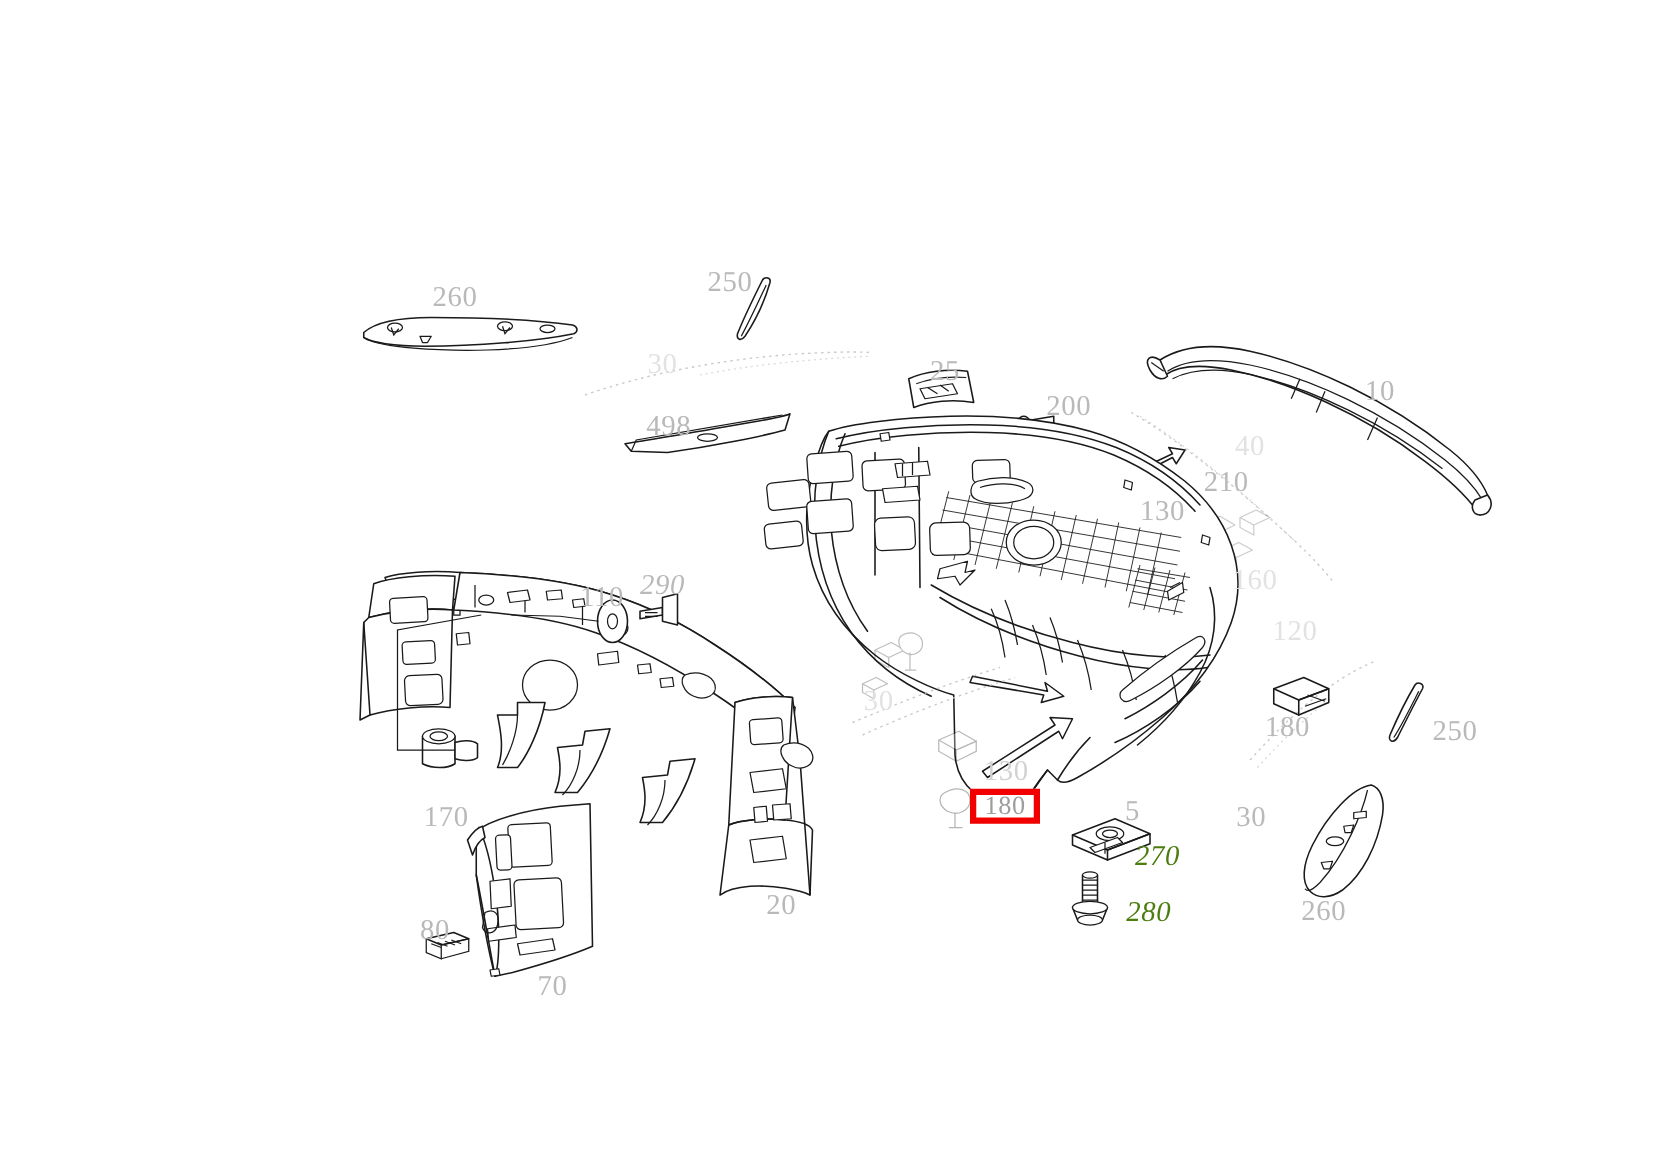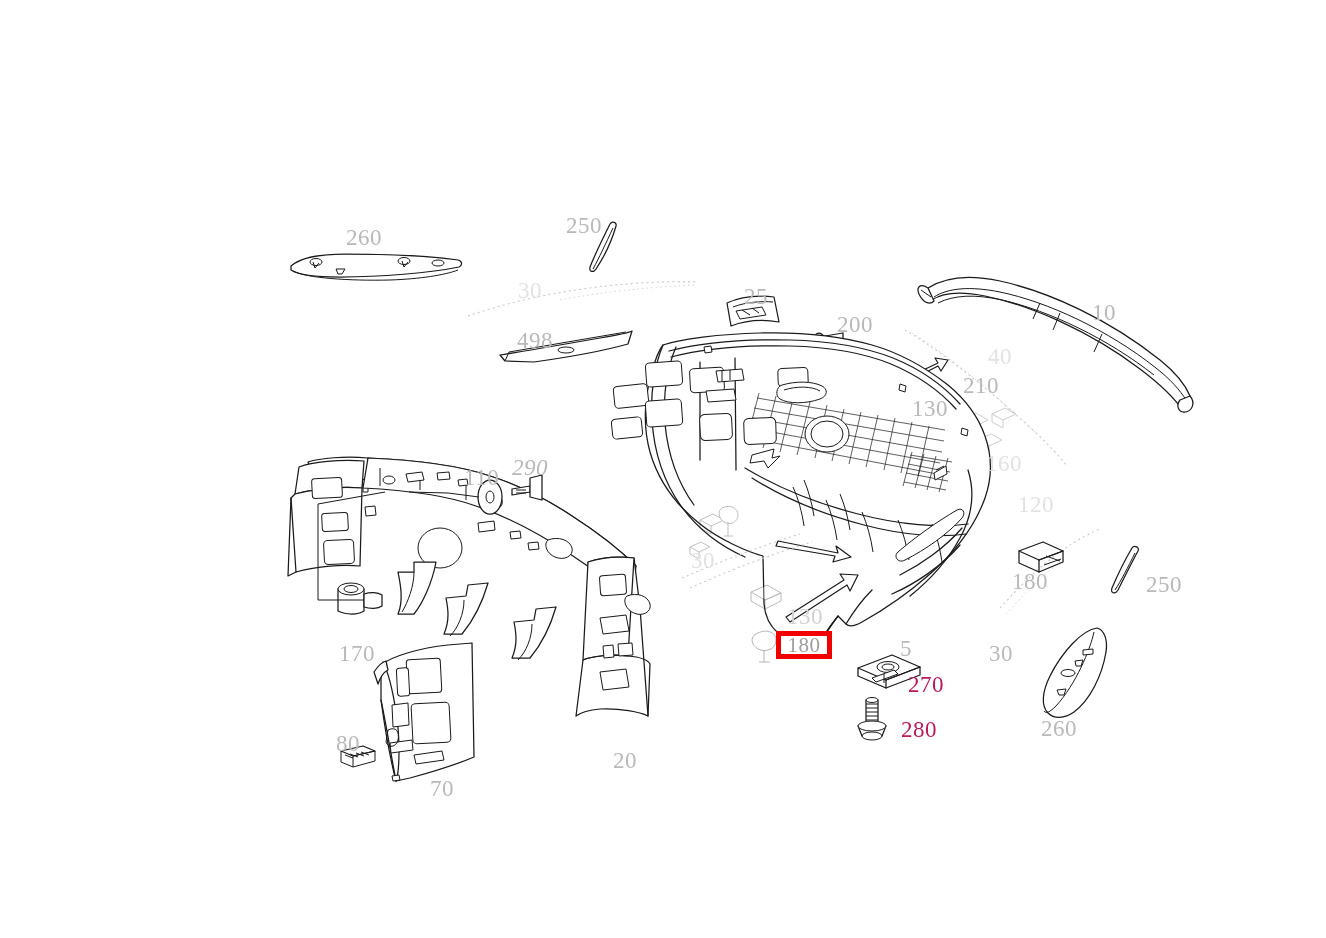--- a/index.html
+++ b/index.html
@@ -30,21 +30,21 @@
     line-height: 1;
     color: #8e8e8e;
     letter-spacing: 0.5px;
     white-space: nowrap;
     -webkit-user-select: none;
     user-select: none;
   }
   .lbl.dim   { color: #b9b9b9; }
   .lbl.faint { color: #d2d2d2; }
   .lbl.ghost { color: #e2e2e2; }
-  .lbl.dark  { color: #be185d; }
+  .lbl.dark  { color: #4d7c0f; font-style: italic; }
 
   
   #highlight {
     position: absolute;
     box-sizing: border-box;
     border: 5px solid #f20000;
     background: #ffffff;
     z-index: 30;
   }
   #highlight .hl-text {
@@ -462,21 +462,21 @@
       <div class="lbl dim" style="left: 806px; top: 313px; margin-left: 31px;">200</div>
       <div class="lbl dim" style="left: 1092px; top: 301px;">10</div>
       <div class="lbl ghost" style="left: 988px; top: 345px;">40</div>
       <div class="lbl dim" style="left: 936px; top: 374px; margin-left: 27px;">210</div>
       <div class="lbl dim" style="left: 912px; top: 397px;">130</div>
       <div class="lbl ghost" style="left: 1018px; top: 455px; margin-top: 38px;">120</div>
       <div class="lbl ghost" style="left: 986px; top: 452px;">160</div>
       <div class="lbl dim" style="left: 464px; top: 466px;">110</div>
       <div class="lbl dim" style="left: 512px; top: 456px; font-style: italic;">290</div>
       <div class="lbl dim" style="left: 339px; top: 642px;">170</div>
-      <div class="lbl dim" style="left: 613px; top: 712px; margin-top: 37px;">20</div>
+      <div class="lbl dim" style="left: 613px; top: 712px;">20</div>
       <div class="lbl dim" style="left: 336px; top: 732px; text-align: center;">80</div>
       <div class="lbl dim" style="left: 430px; top: 777px;">70</div>
       <div class="lbl ghost" style="left: 691px; top: 549px;">30</div>
       <div class="lbl dim" style="left: 989px; top: 642px;">30</div>
       <div class="lbl faint" style="left: 787px; top: 605px;">130</div>
       <div class="lbl dim" style="left: 900px; top: 637px;">5</div>
       <div class="lbl dark" style="left: 908px; top: 673px;">270</div>
       <div class="lbl dark" style="left: 901px; top: 718px;">280</div>
       <div class="lbl dim" style="left: 1012px; top: 570px;">180</div>
       <div class="lbl dim" style="left: 1146px; top: 573px;">250</div>

